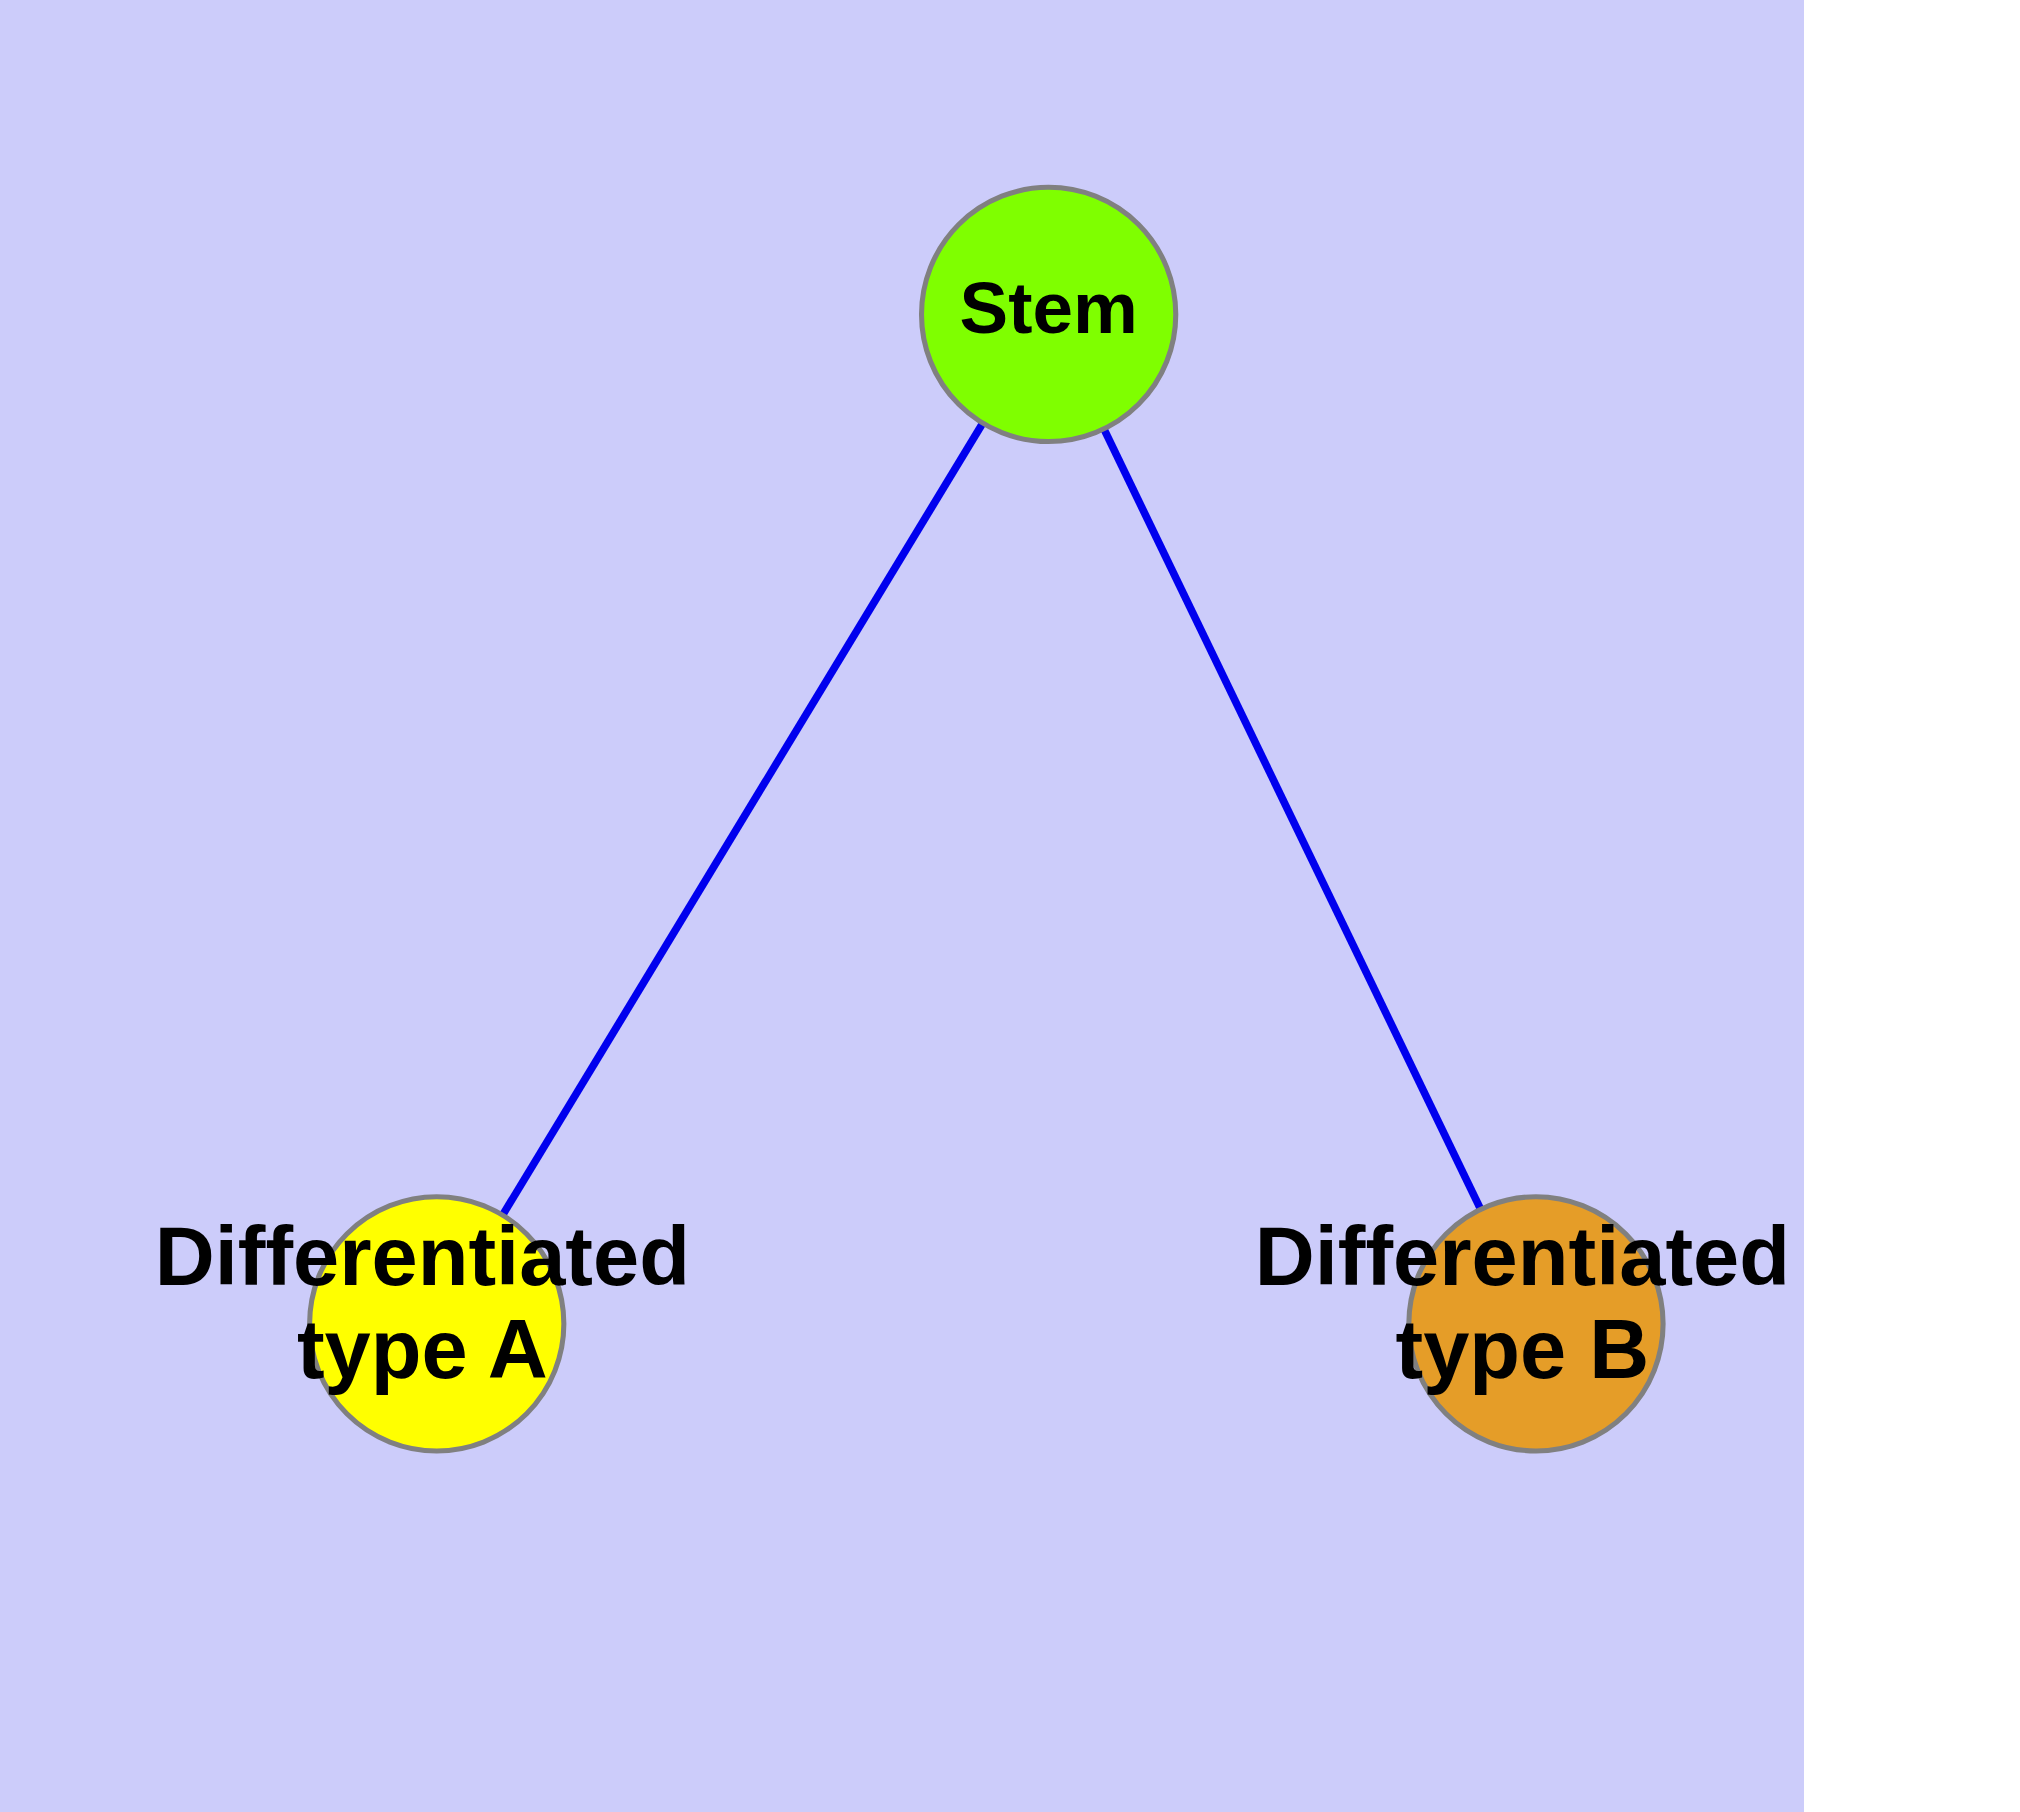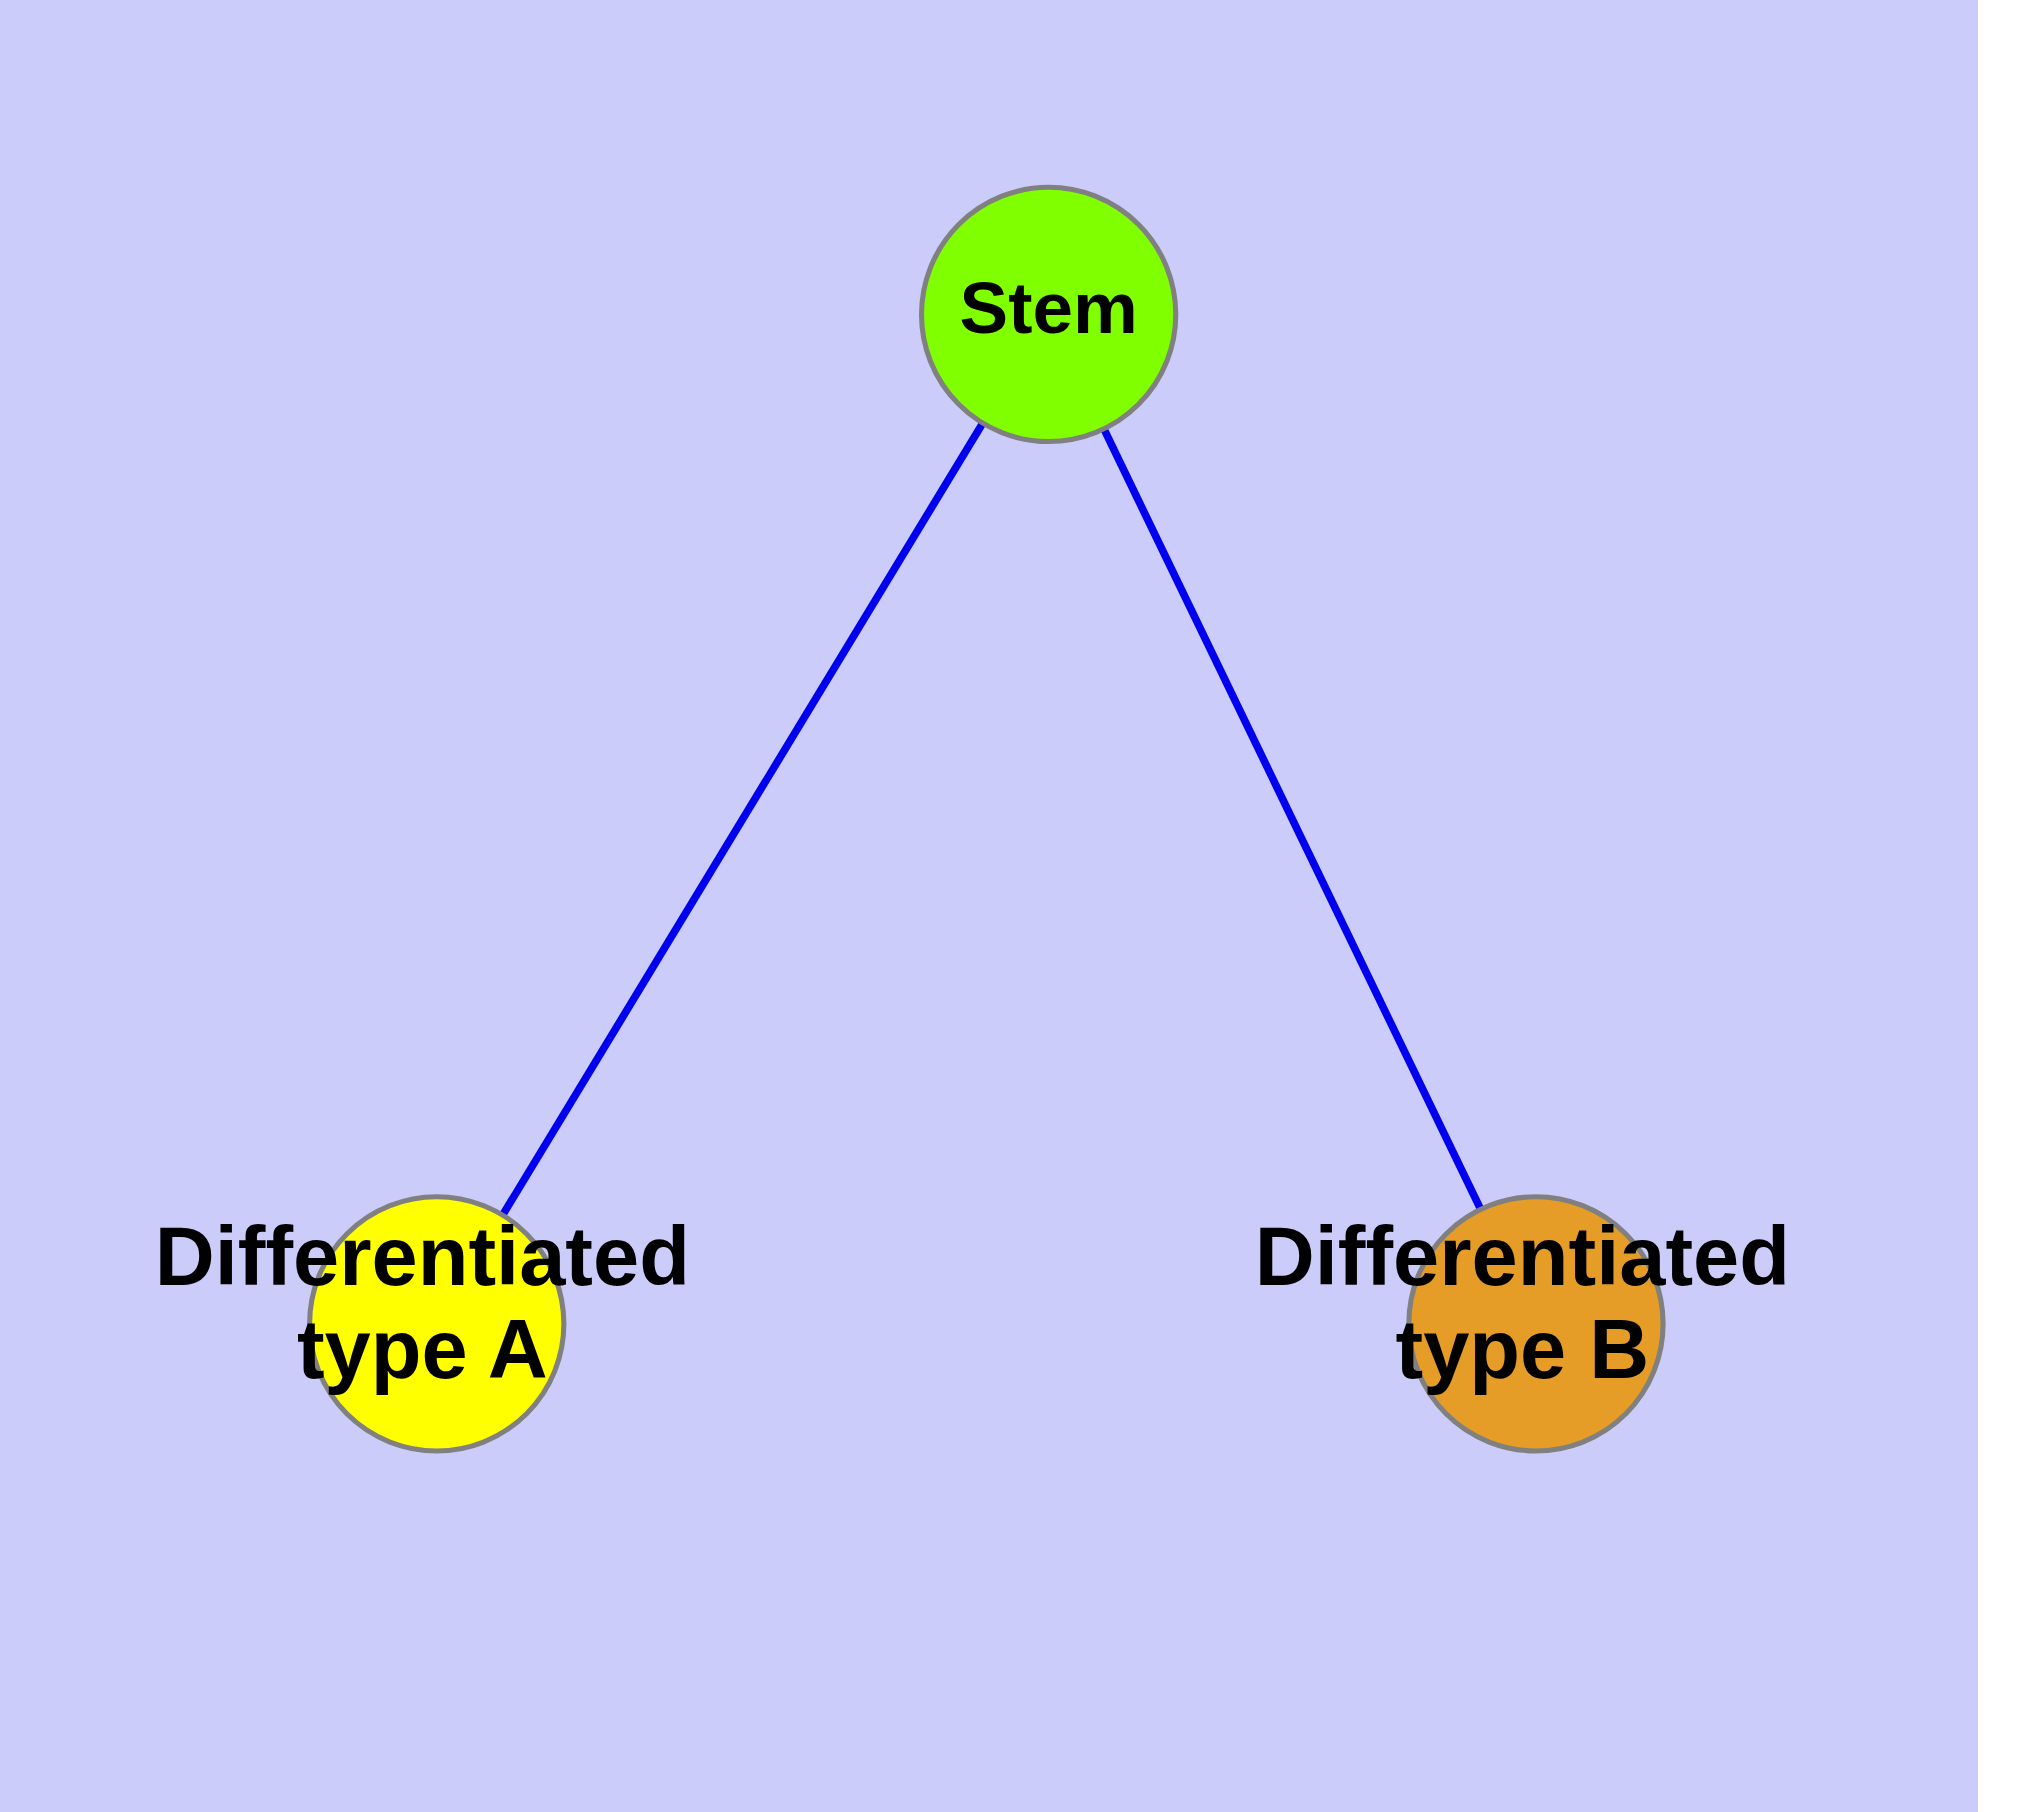--- a/index.html
+++ b/index.html
@@ -3,21 +3,21 @@
 <meta charset="utf-8">
 <title>Cell differentiation graph</title>
 <style>
   html, body {
     margin: 0;
     padding: 0;
     background: #ffffff;
   }
   #canvas {
     position: relative;
-    width: 1978px;
+    width: 1804px;
     height: 1812px;
     overflow: hidden;
     font-family: "Liberation Sans", "DejaVu Sans", sans-serif;
   }
   #bg-rect {
     position: absolute;
     left: 0;
     top: 0;
     width: 2021px;
     height: 1812px;

